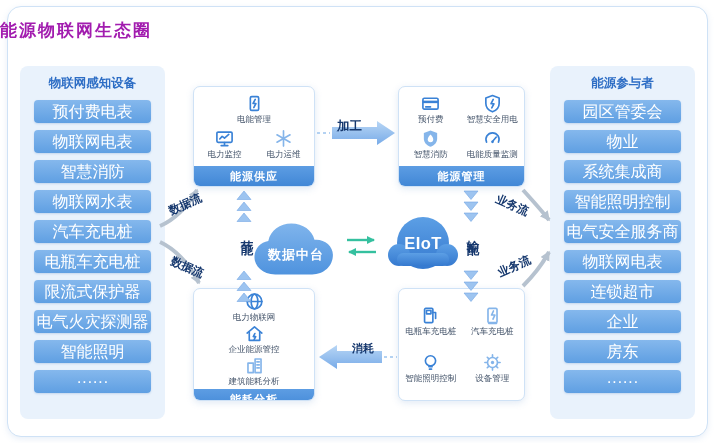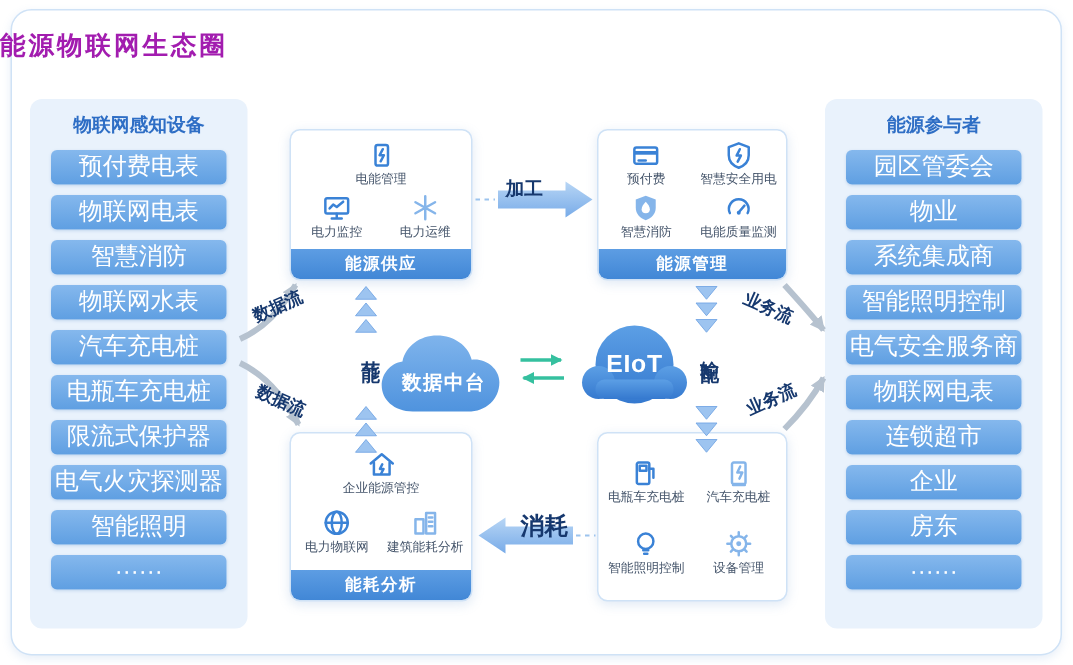--- a/index.html
+++ b/index.html
@@ -133,35 +133,35 @@
             <circle cx="8" cy="10.8" r="1.1" fill="#3a82d6" stroke="none"></circle>
         </svg>
         <span class="flab">电能质量监测</span>
       </div>
     </div>
     <div class="fbar">能源管理</div>
   </div>
 
   <div class="fbox fbox-bl">
     <div class="features">
+      <div class="feature">
+        <svg class="ficon" viewBox="0 0 16 16">
+          <circle cx="8" cy="8" r="6.2"></circle>
+            <ellipse cx="8" cy="8" rx="2.8" ry="6.2"></ellipse>
+            <path d="M1.8 8 H14.2"></path>
+        </svg>
+        <span class="flab">电力物联网</span>
+      </div>
       <div class="feature w100">
         <svg class="ficon" viewBox="0 0 16 16">
           <path d="M1.8 7.6 L8 2.4 L14.2 7.6"></path>
             <path d="M3.6 7 V13.8 H12.4 V7"></path>
             <path d="M8.3 8 L7 10.6 H9 L7.7 13.2"></path>
         </svg>
         <span class="flab">企业能源管控</span>
-      </div>
-      <div class="feature">
-        <svg class="ficon" viewBox="0 0 16 16">
-          <circle cx="8" cy="8" r="6.2"></circle>
-            <ellipse cx="8" cy="8" rx="2.8" ry="6.2"></ellipse>
-            <path d="M1.8 8 H14.2"></path>
-        </svg>
-        <span class="flab">电力物联网</span>
       </div>
       <div class="feature">
         <svg class="ficon light" viewBox="0 0 16 16">
           <rect x="2.5" y="6" width="4.5" height="8"></rect>
             <rect x="8.5" y="2.5" width="5" height="11.5"></rect>
             <path d="M10 5 h2 M10 7.5 h2 M10 10 h2"></path>
         </svg>
         <span class="flab">建筑能耗分析</span>
       </div>
     </div>
@@ -284,14 +284,14 @@
     </g>
   </svg>
 
   <div class="flabel" style="left:168px; top:197px; transform:rotate(-24deg);">数据流</div>
   <div class="flabel" style="left:170px; top:260px; transform:rotate(24deg);">数据流</div>
   <div class="flabel" style="left:495px; top:198px; transform:rotate(24deg);">业务流</div>
   <div class="flabel" style="left:497px; top:259px; transform:rotate(-24deg);">业务流</div>
   <div class="vlabel" style="left:238px; top:230px;">节能</div>
   <div class="vlabel" style="left:464px; top:230px;">输配</div>
   <div class="flabel" style="left:337px; top:118px; width:52px; font-size:12.5px;">加工</div>
-  <div class="flabel" style="left:337px; top:341px; width:52px; text-align:center; font-size:16px;">消耗</div>
+  <div class="flabel" style="left:337px; top:341px; width:52px; text-align:center; font-size:11px;">消耗</div>
 </div>
 
 </body></html>

